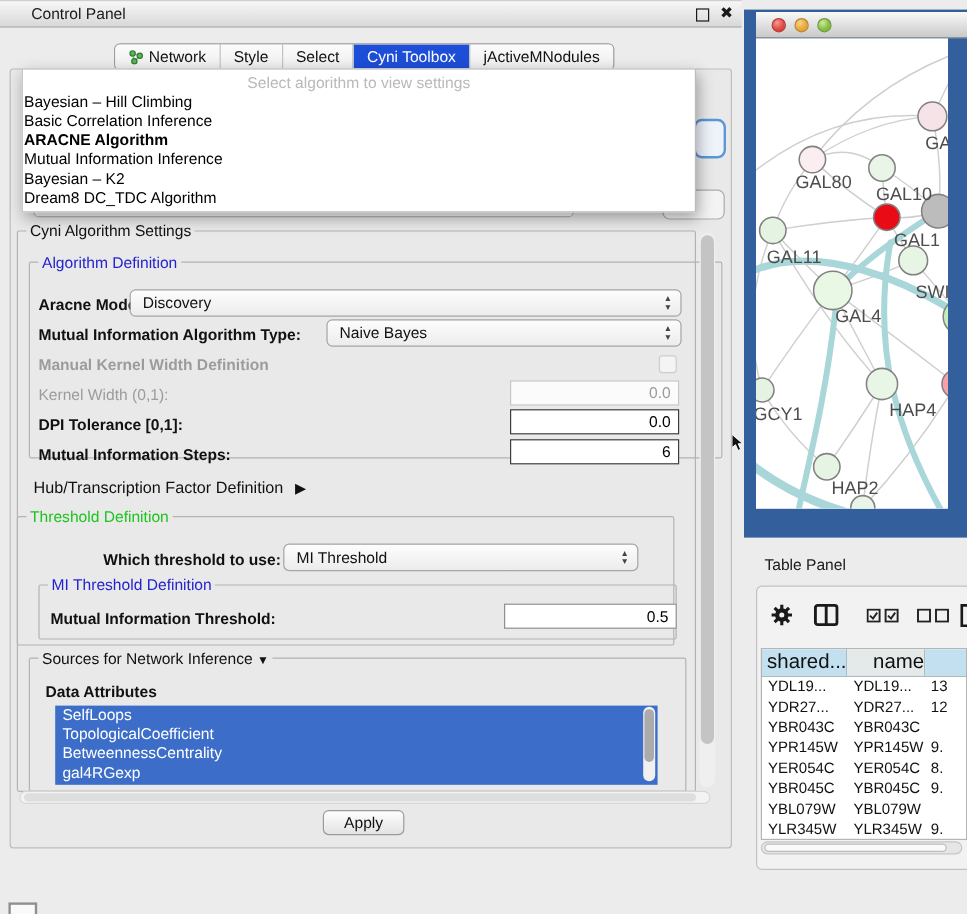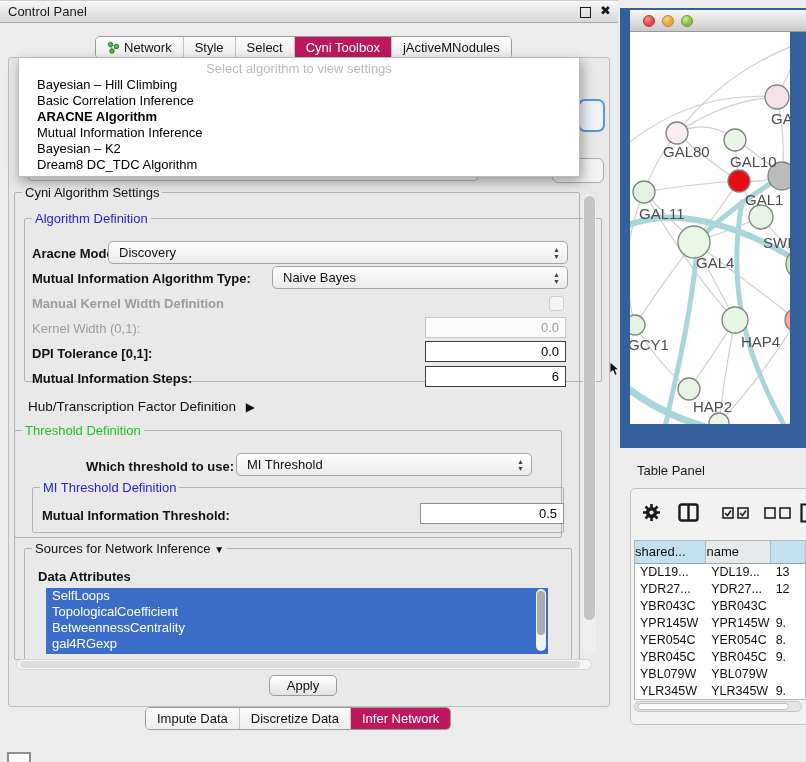--- a/index.html
+++ b/index.html
@@ -3,46 +3,46 @@
 <meta charset="utf-8">
 <style>
   html,body{margin:0;padding:0;}
   #root{position:relative;width:806px;height:762px;background:#ececec;overflow:hidden;
         font-family:"Liberation Sans","DejaVu Sans",sans-serif;color:#111;}
   .abs{position:absolute;}
 
   
   #cp-titlebar{left:0;top:8;width:618px;height:23px;background:linear-gradient(#f7f7f7,#d8d8d8);
     border-top:1px solid #cfcfcf;border-bottom:1px solid #a9a9a9;display:flex;align-items:center;box-sizing:border-box;}
-  #cp-title{font-size:13px;padding-left:8px;color:#1a1a1a;}
+  #cp-title{font-size:13px;padding-left:26px;color:#1a1a1a;}
   #cp-float{position:absolute;right:27px;top:6px;width:9px;height:9px;border:1.5px solid #1a1a1a;background:transparent;}
   #cp-close{position:absolute;right:7px;top:2px;font-size:13px;font-weight:bold;color:#1a1a1a;}
 
   
   .tabstrip{display:inline-flex;border:1px solid #9b9b9b;border-radius:5px;background:#f4f4f4;overflow:hidden;height:21px;}
   .tabstrip .tab{display:flex;align-items:center;gap:4px;padding:0 11px;font-size:13px;border-left:1px solid #c3c3c3;
     background:linear-gradient(#fbfbfb,#eeeeee);white-space:nowrap;}
   .tabstrip .tab:first-child{border-left:none;}
-  .tabstrip .tab.active{background:#be185d;color:#fff;}
+  .tabstrip .tab.active{background:#1d4ed8;color:#fff;}
   #top-tabs{left:95px;top:36px;}
   #bottom-tabs{left:145px;top:707px;}
 
   
   #main-panel{left:8px;top:57px;width:602px;height:650px;background:#e9e9e9;border:1px solid #bdbdbd;border-radius:3px;box-sizing:border-box;}
 
   
   #combo-fragment-right{left:578px;top:99px;width:23px;height:29px;border:2px solid #5b97d6;border-radius:7px;background:#eef3fa;z-index:5;}
   #combo-fragment-end{left:552px;top:158px;width:52px;height:25px;border:1px solid #ababab;border-radius:6px;background:#f3f3f3;z-index:5;box-sizing:border-box;}
   #combo-fragment-bottom{left:28px;top:162px;width:450px;height:19px;border:1px solid #b8b8b8;border-radius:4px;background:#f7f7f7;z-index:5;box-sizing:border-box;}
 
   
   #algo-popup{left:18px;top:57px;width:560px;background:#fff;border:1px solid #bdbdbd;
     box-shadow:2px 5px 12px rgba(0,0,0,.35);z-index:20;padding:2px 0 3px 0;}
   #algo-prompt{font-size:13px;color:#b9b9b9;text-align:center;height:17px;line-height:17px;}
-  .algo-item{font-size:13px;height:16px;line-height:16px;padding-left:18px;color:#000;}
+  .algo-item{font-size:13px;height:16px;line-height:16px;padding-left:1px;color:#000;}
   .algo-item.bold{font-weight:bold;}
 
   
   .fs{position:absolute;border:1px solid #b3b3b3;border-radius:2px;}
   .fs>.lg{position:absolute;top:-8px;left:7px;background:#e9e9e9;padding:0 3px;font-size:13px;white-space:nowrap;}
   .lg-blue{color:#2323cf;}
   .lg-green{color:#1dc41d;}
 
   .lbl{position:absolute;font-size:13px;font-weight:bold;color:#111;white-space:nowrap;}
   .lbl.dis{color:#9c9c9c;}
@@ -81,21 +81,21 @@
   #tl-zoom{left:51px;background:radial-gradient(circle at 35% 30%,#cde9a0,#84bb42 60%);border:1px solid #6f9a37;}
   #net-canvas{left:630px;top:32px;width:160px;height:392px;background:#fff;overflow:hidden;}
 
   
   #tp-title{left:637px;top:463px;font-size:13px;color:#1a1a1a;}
   #tp-box{left:630px;top:488px;width:180px;height:237px;background:#f2f2f2;border:1px solid #c2c2c2;border-radius:5px;box-sizing:border-box;}
   #tp-toolbar{left:630px;top:498px;width:176px;height:36px;}
   .tbi{position:absolute;top:5px;}
   #table{left:634px;top:540px;width:172px;height:160px;background:#fff;border:1px solid #b5b5b5;overflow:hidden;box-sizing:border-box;}
   .th-row{display:flex;height:22px;border-bottom:1px solid #93a9b2;}
-  .th{font-size:13px;text-align:left;line-height:22px;border-right:1px solid #a9bcc4;box-sizing:border-box;overflow:hidden;}
+  .th{font-size:17px;text-align:right;line-height:22px;border-right:1px solid #a9bcc4;box-sizing:border-box;overflow:hidden;}
   .th.c0{width:84px;background:#c2e0ef;}
   .th.c1{width:76px;background:#e4e9e9;}
   .th.c2{width:40px;background:#c2e0ef;border-right:none;}
   .trow{display:flex;height:17px;}
   .td{font-size:12.5px;line-height:17px;padding-left:5px;box-sizing:border-box;overflow:hidden;white-space:nowrap;}
   .td.c0{width:84px;}
   .td.c1{width:76px;}
   .td.c2{width:40px;}
   #tp-hsb{left:634px;top:701px;width:168px;height:11px;background:#e6e6e6;border:1px solid #c6c6c6;border-radius:6px;box-sizing:border-box;}
   #tp-hsb-thumb{left:2px;top:1px;width:152px;height:7px;background:#fafafa;border:1px solid #bdbdbd;border-radius:4px;box-sizing:border-box;}
@@ -228,31 +228,20 @@
     </div>
 
   <div class="abs" id="settings-vsb"></div>
   <div class="abs" id="settings-vsb-thumb"></div>
   <div class="abs" id="settings-hsb">
       <div class="abs" id="settings-hsb-thumb"></div>
     </div>
 
   <div class="abs" id="apply-btn">Apply</div>
 
-  <div class="abs tabstrip" id="bottom-tabs">
-      <div class="tab">
-        <span>Impute Data</span>
-      </div>
-      <div class="tab">
-        <span>Discretize Data</span>
-      </div>
-      <div class="tab active">
-        <span>Infer Network</span>
-      </div>
-    </div>
 
   <svg class="abs" id="mouse-cursor" width="11" height="15" viewBox="0 0 11 15">
     <polygon points="0,0 0,11 3,8.6 5,13.4 7.2,12.4 5.2,7.8 9,7.8" fill="#111" stroke="#fff" stroke-width="0.8"></polygon>
   </svg>
 
   <div class="abs" id="net-frame"></div>
   <div class="abs" id="net-titlebar">
     <span class="tl" id="tl-close"></span>
     <span class="tl" id="tl-min"></span>
     <span class="tl" id="tl-zoom"></span>

